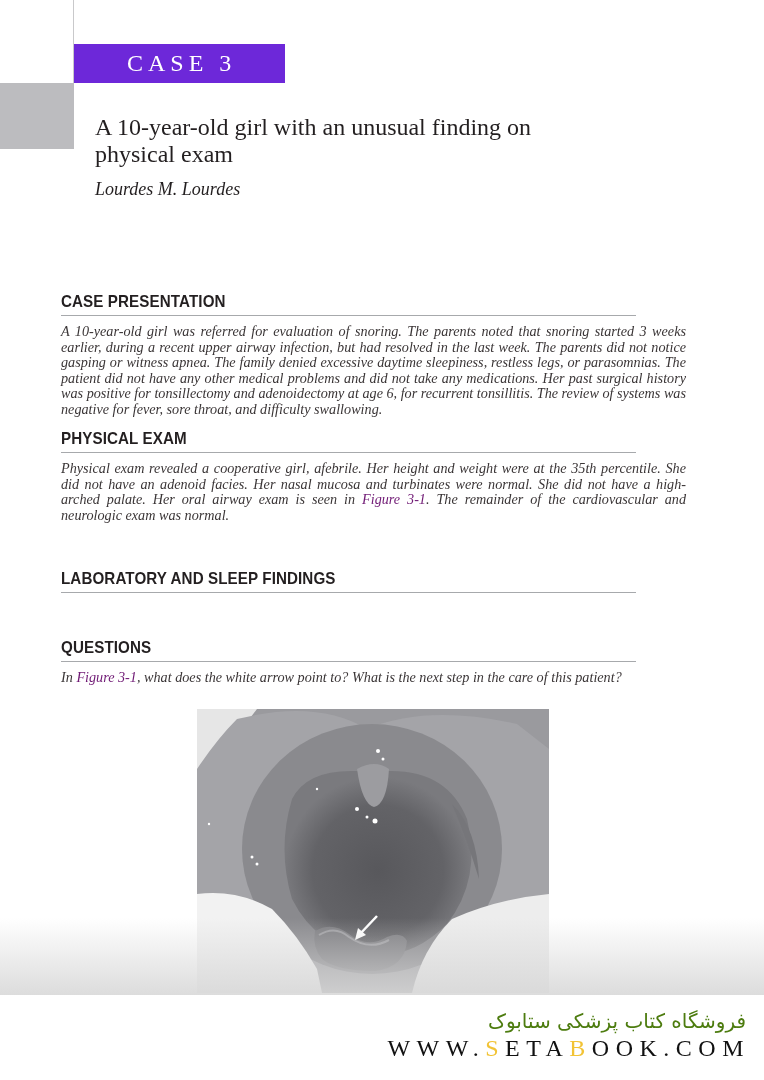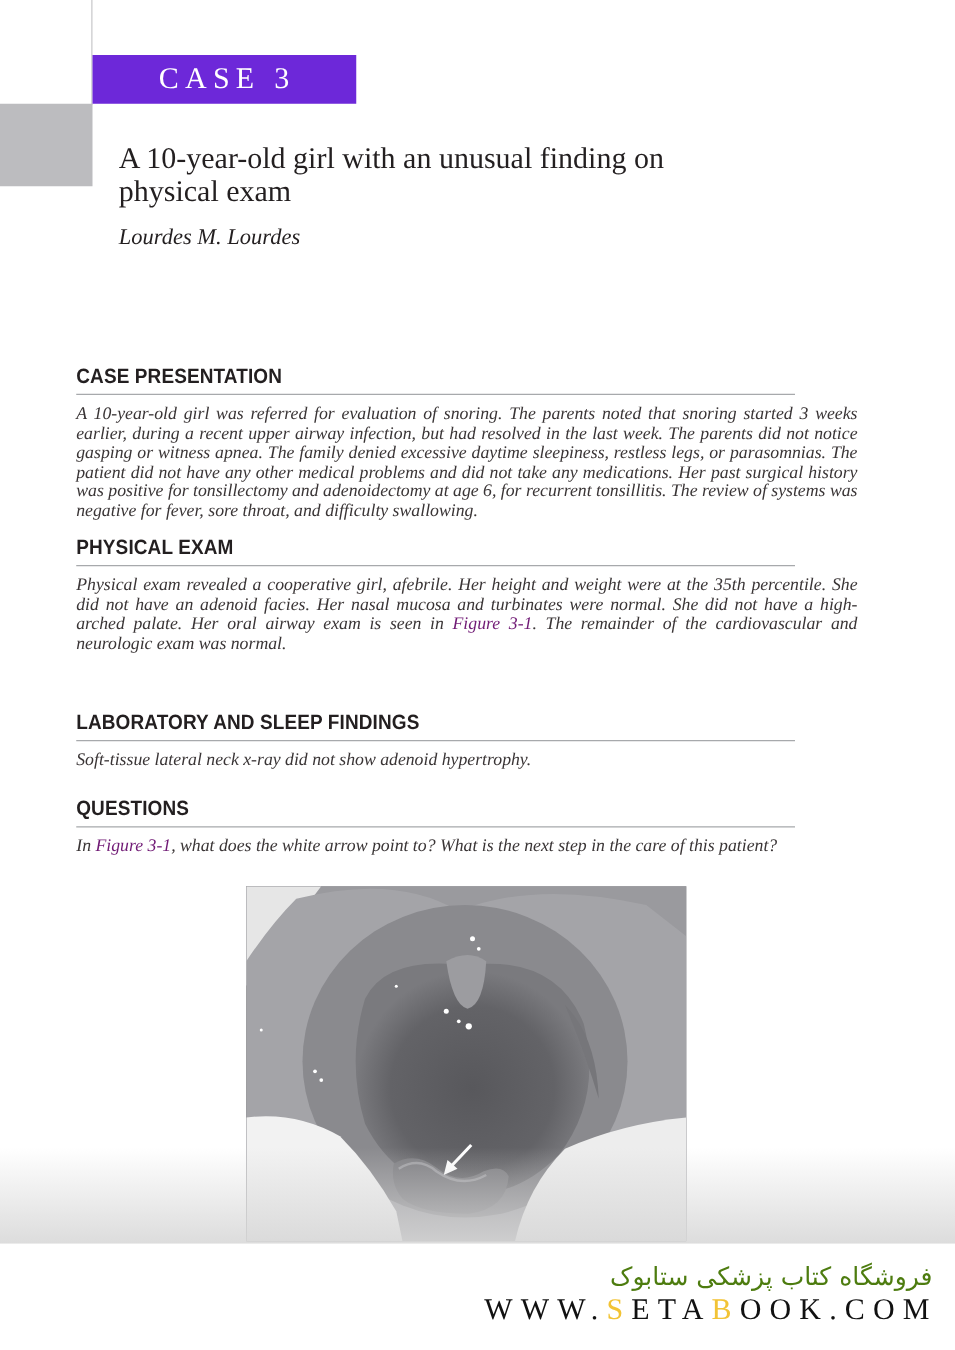--- a/index.html
+++ b/index.html
@@ -96,21 +96,20 @@
   <p>A 10-year-old girl was referred for evaluation of snoring. The parents noted that snoring started 3 weeks earlier, during a recent upper airway infection, but had resolved in the last week. The parents did not notice gasping or witness apnea. The family denied excessive daytime sleepiness, restless legs, or parasomnias. The patient did not have any other medical problems and did not take any medica­tions. Her past surgical history was positive for tonsillectomy and adenoidectomy at age 6, for recur­rent tonsillitis. The review of systems was negative for fever, sore throat, and difficulty swallowing.</p>
 </div>
 
 <div class="section" style="top:428px;">
   <h2>PHYSICAL EXAM</h2>
   <p><span>Physical exam revealed a cooperative girl, afebrile. Her height and weight were at the 35th percentile. She did not have an adenoid facies. Her nasal mucosa and turbinates were normal. She did not have a high-arched palate. Her oral airway exam is seen in </span><span class="link">Figure 3-1</span><span>. The remainder of the cardiovascular and neurologic exam was normal.</span></p>
 </div>
 
 <div class="section" style="top:556px;margin-top:12px;">
   <h2>LABORATORY AND SLEEP FINDINGS</h2>
-  <p>Soft-tissue lateral neck x-ray did not show adenoid hypertrophy.</p>
 </div>
 
 <div class="section" style="top:637px;">
   <h2>QUESTIONS</h2>
   <p><span>In </span><span class="link">Figure 3-1</span><span>, what does the white arrow point to? What is the next step in the care of this patient?</span></p>
 </div>
 
 <div class="figure" title="Grayscale photograph of an open mouth showing the oropharynx with a white arrow pointing to a tissue structure at the base of the throat">
   <svg width="352" height="284" viewBox="0 0 352 284">
     <defs>

